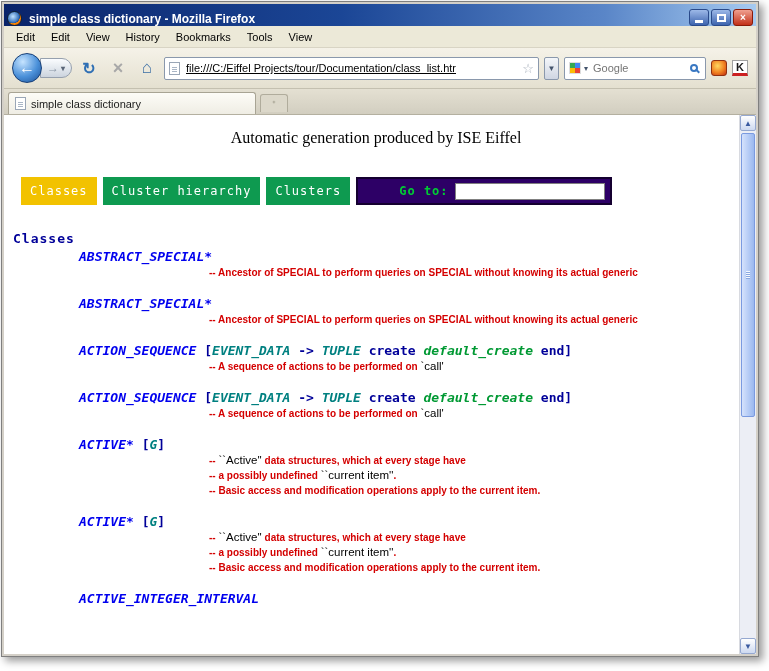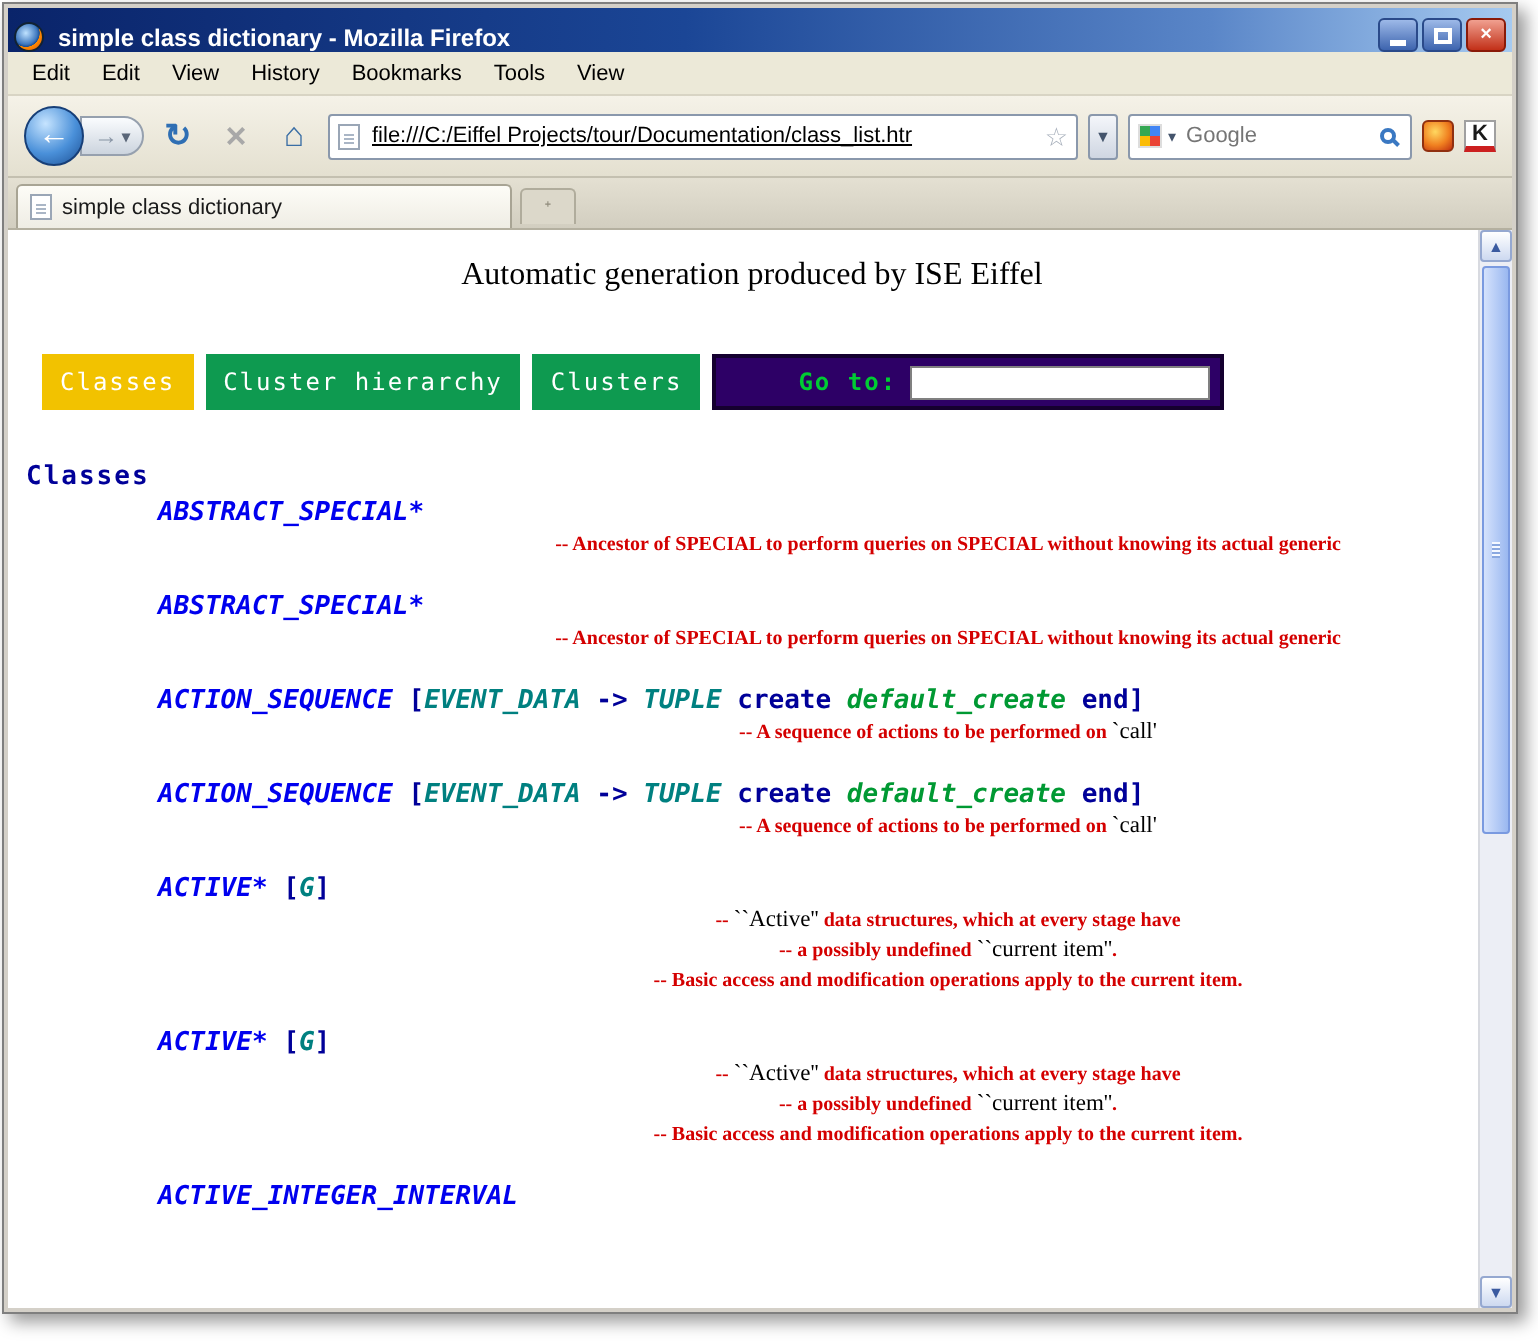--- a/index.html
+++ b/index.html
@@ -126,22 +126,22 @@
   .goto-label { color:#00cc33; font-family:"DejaVu Sans Mono",monospace; font-size:12px; font-weight:bold; letter-spacing:1px;margin-left:36px; }
   .goto-input { width:150px; height:17px; border:1px solid #808080; font-size:11px; padding:0 2px; }
   .section-title {
     margin-top:26px; color:#000099; font-family:"DejaVu Sans Mono",monospace;
     font-weight:bold; font-size:13px; letter-spacing:1px;
   }
   .entry { margin-top:16px; margin-left:66px; white-space:nowrap; }
   .entries > .entry:first-child { margin-top:3px; }
   .code-line { font-family:"DejaVu Sans Mono",monospace; font-size:13px; line-height:16px; }
   .comment-line {
-    margin-left:130px; font-family:Liberation Serif, serif; font-size:10px;
-    font-weight:bold; line-height:15px; color:var(--com,#d40000);text-align:center;
+    margin-left:130px; font-family:Liberation Sans, sans-serif; font-size:10px;
+    font-weight:bold; line-height:15px; color:var(--com,#d40000);
   }
   .seg-cls  { color:var(--cls,#0000ee); font-style:italic; font-weight:bold; cursor:pointer; }
   .seg-sym  { color:var(--sym,#000099); font-weight:bold; }
   .seg-gen  { color:var(--gen,#008080); font-style:italic; font-weight:bold; }
   .seg-kw   { color:var(--kw,#000099); font-weight:bold; }
   .seg-feat { color:var(--feat,#009933); font-style:italic; font-weight:bold; }
   .seg-com  { color:var(--com,#d40000); }
   .seg-q    { color:var(--q,#000000); font-weight:normal; font-size:11.5px; }
   .seg-plain{ color:#000; }
   

